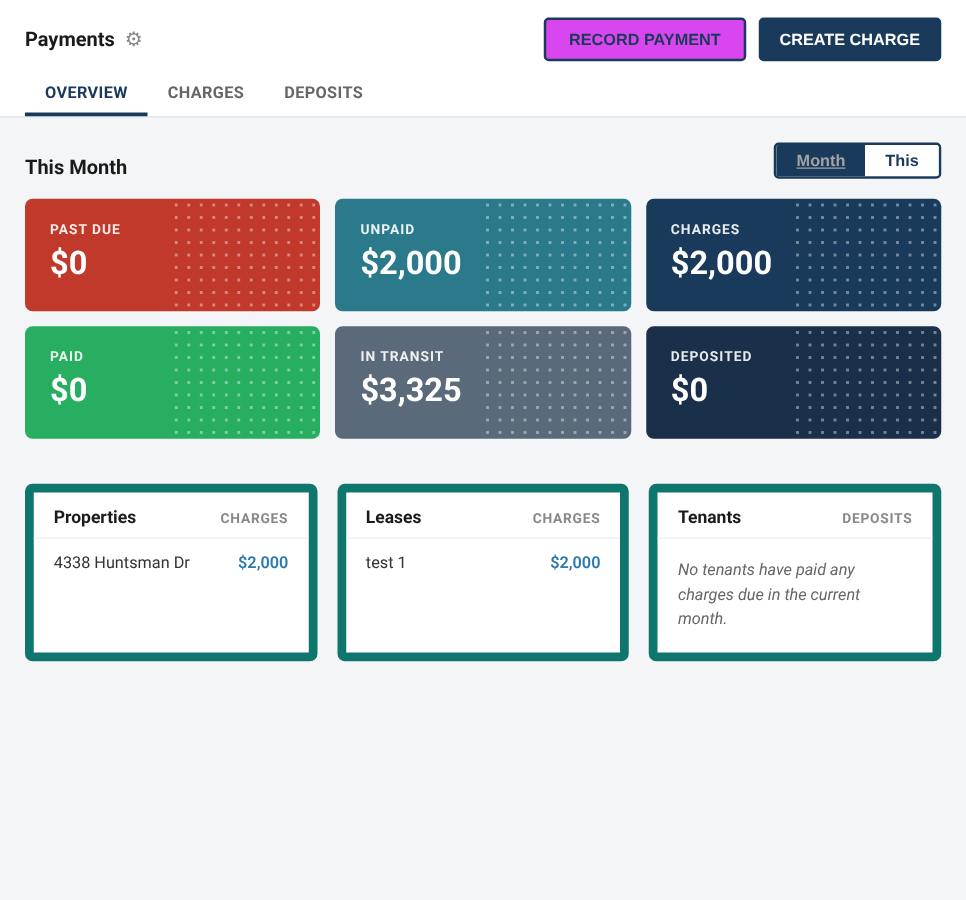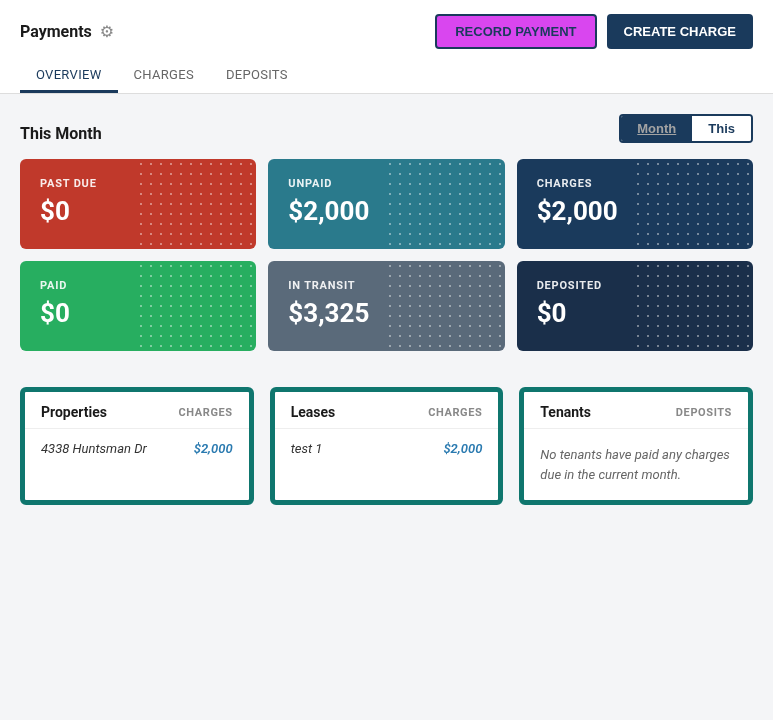--- a/index.html
+++ b/index.html
@@ -59,21 +59,21 @@
       border-radius: 4px;
       cursor: pointer;
     }
     .nav-tabs {
       display: flex;
       gap: 0;
     }
     .nav-tab {
       padding: 8px 16px;
       font-size: 13px;
-      font-weight: 400;
+      font-weight: 700;
       color: #666;
       cursor: pointer;
       border-bottom: 3px solid transparent;
       text-transform: uppercase;
       letter-spacing: 0.3px;
     }
     .nav-tab.active {
       color: #1a3a5c;
       border-bottom: 3px solid #1a3a5c;
     }
@@ -154,21 +154,21 @@
       pointer-events: none;
     }
     .bottom-grid {
       display: grid;
       grid-template-columns: repeat(3, 1fr);
       gap: 16px;
     }
     .list-section {
       background: #fff;
       border-radius: 6px;
-      border: 5px solid #0f766e;
+      border: 7px solid #0f766e;
     }
     .list-header {
       display: flex;
       justify-content: space-between;
       align-items: center;
       padding: 12px 16px 8px 16px;
       border-bottom: 1px solid #eee;
     }
     .list-header-title {
       font-size: 14px;
@@ -181,21 +181,20 @@
       text-transform: uppercase;
       letter-spacing: 0.6px;
       color: #888;
     }
     .list-item-row {
       display: flex;
       justify-content: space-between;
       align-items: center;
       padding: 12px 16px;
       border-bottom: 1px solid #f0f0f0;
-      font-style: italic;
     }
     .list-item-row:last-child {
       border-bottom: none;
     }
     .list-item-name {
       font-size: 13px;
       color: #333;
     }
     .list-item-value {
       font-size: 13px;

